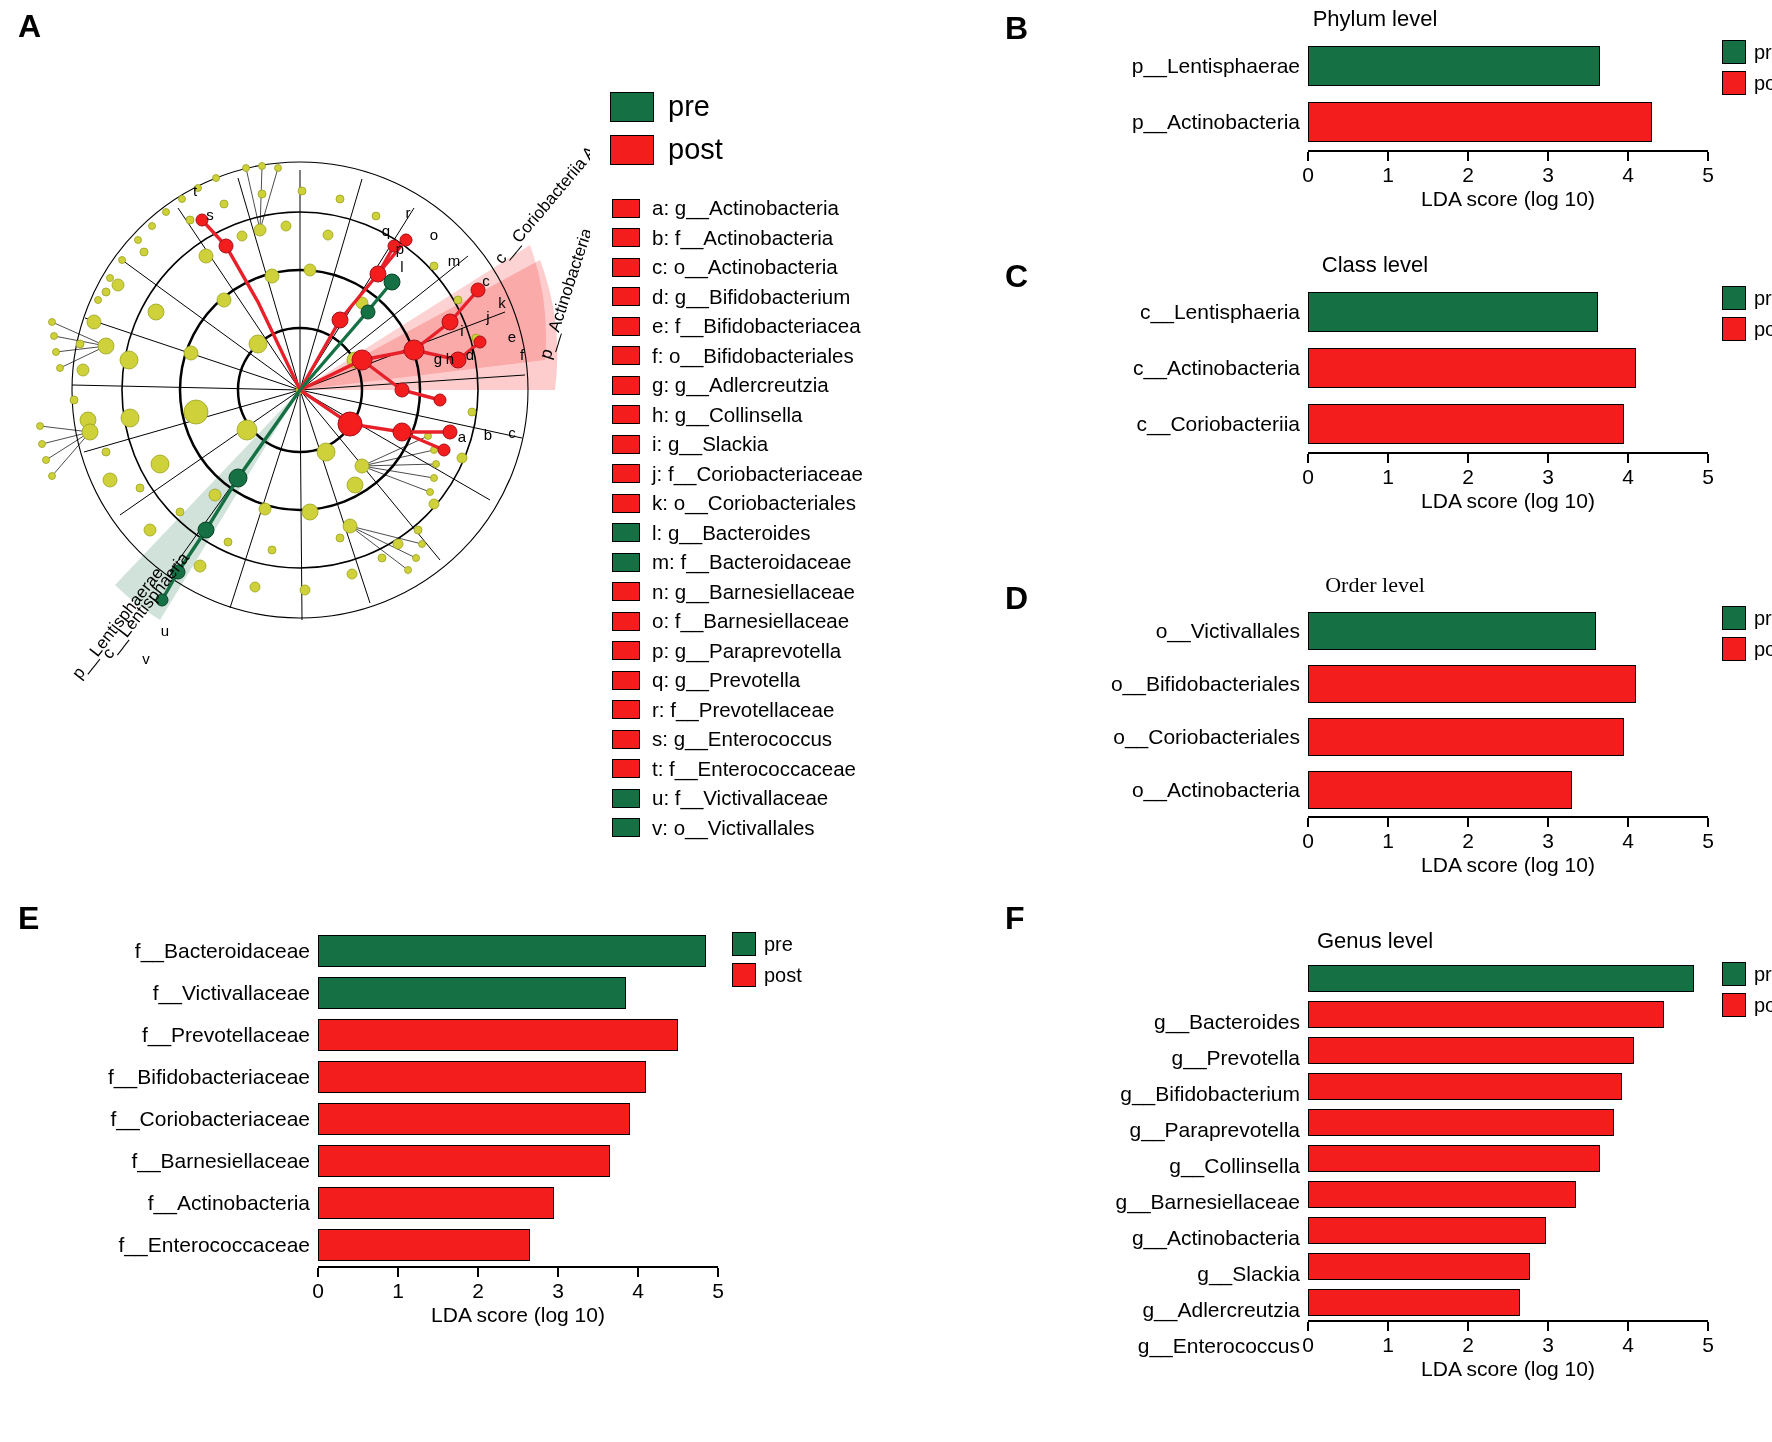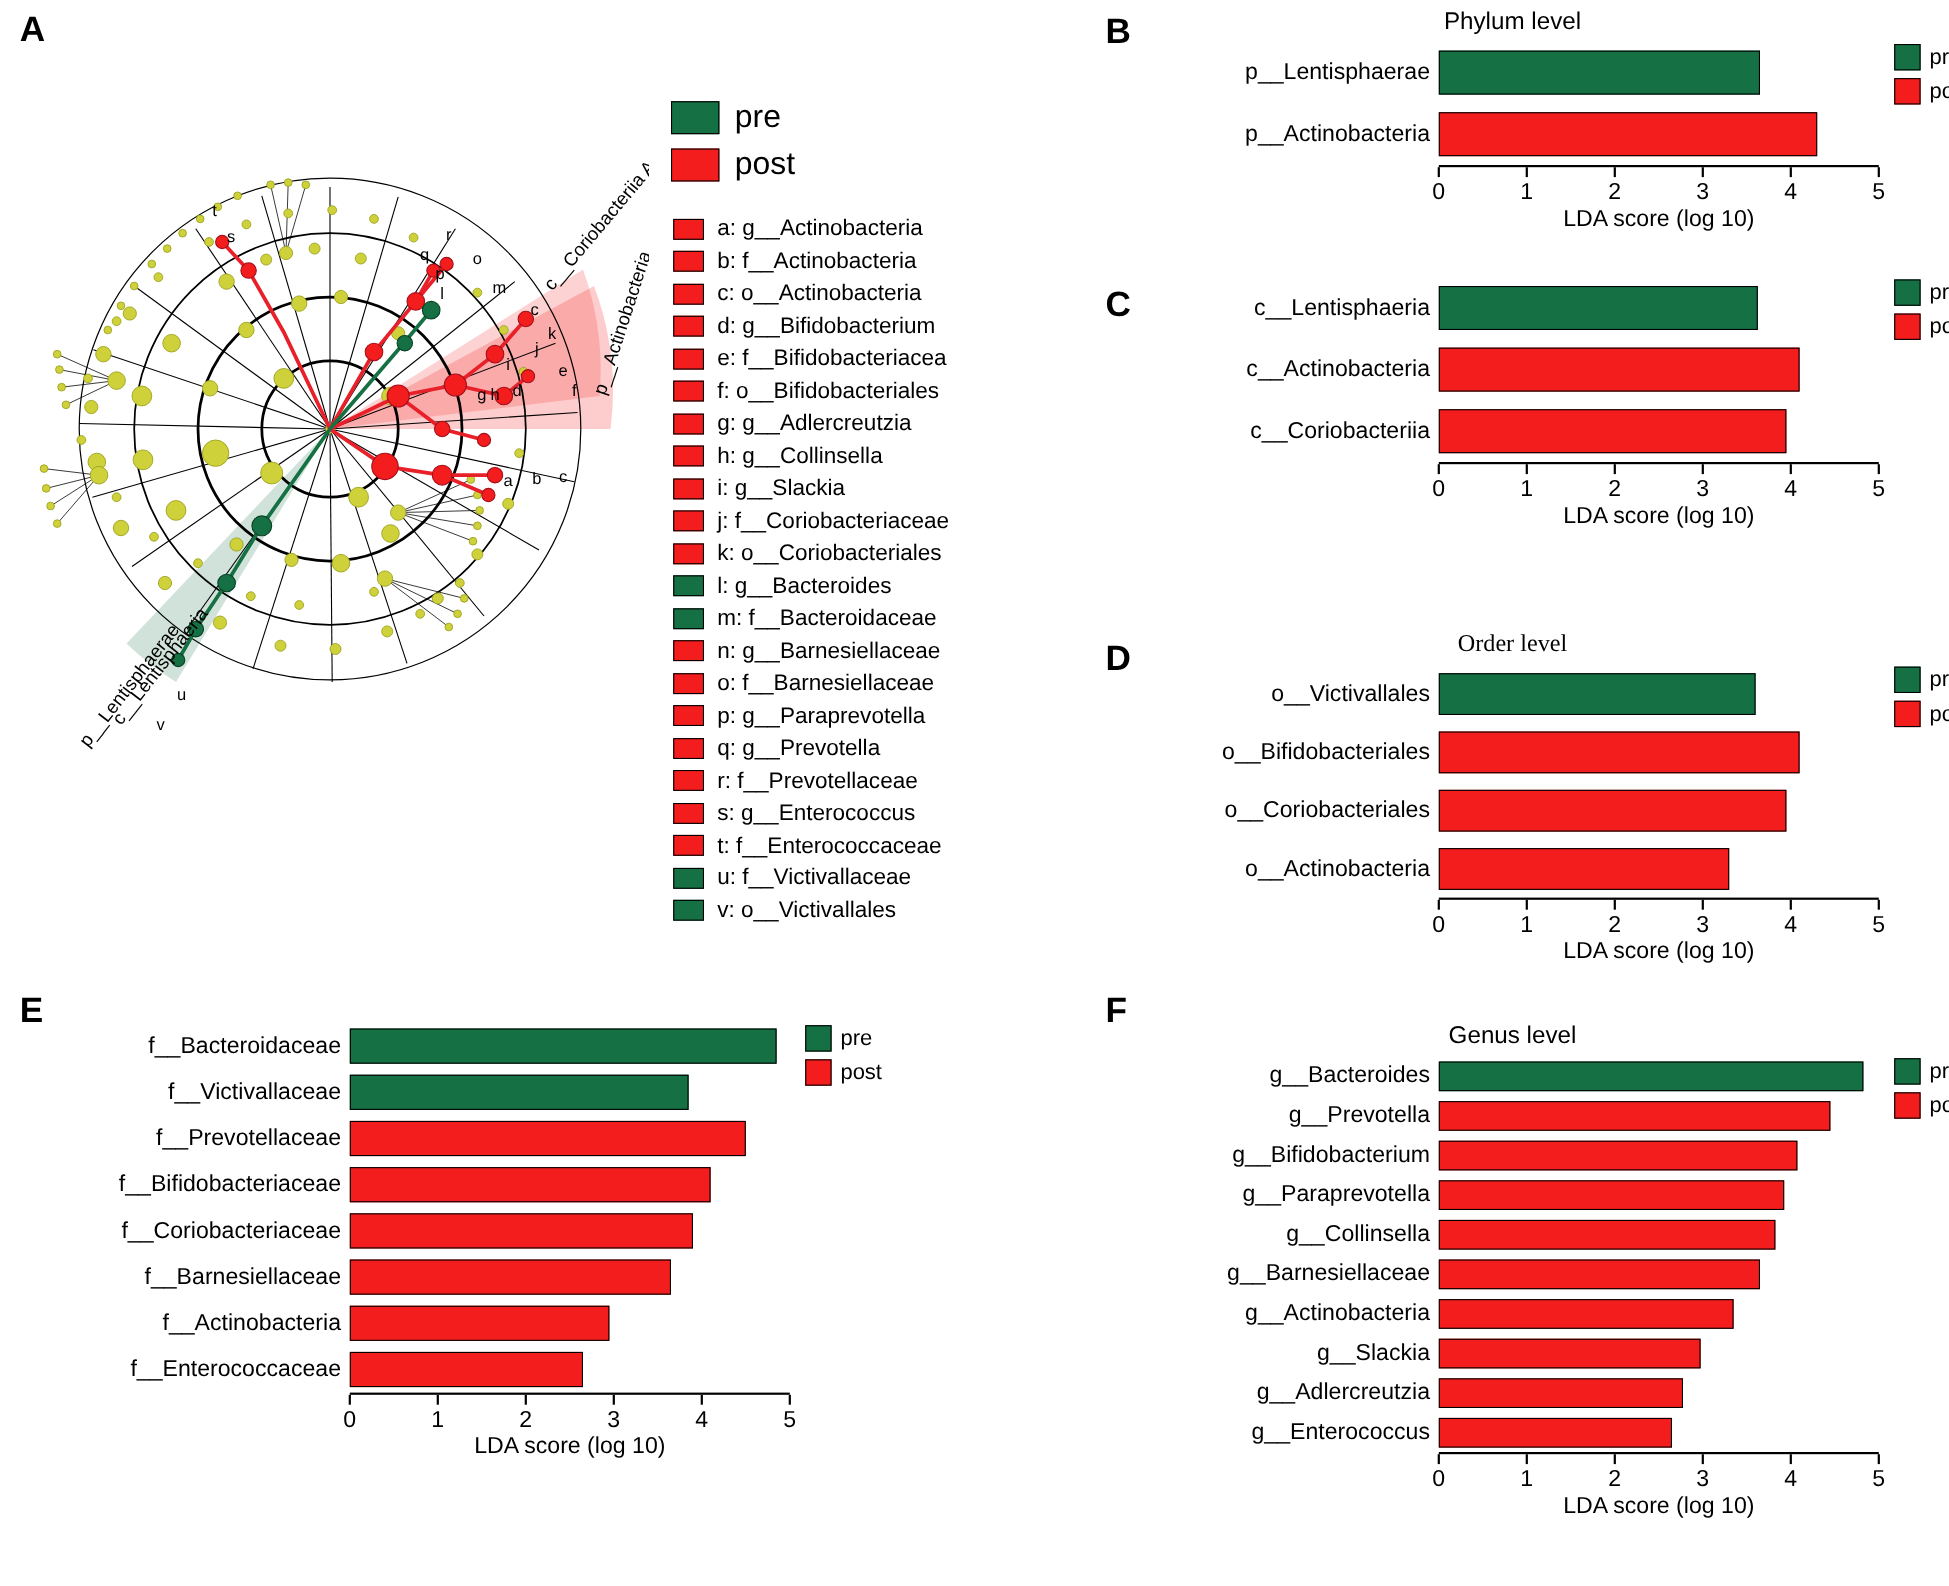--- a/index.html
+++ b/index.html
@@ -480,20 +480,21 @@
         <div class="item">
           <span class="swatch post"></span>
           <span>post</span>
         </div>
       </div>
     </div>
   </div>
 
 <div class="panel-letter" style="left:1005px;top:258px;">C</div>
 <div class="chart" id="chart-class" style="left:1050px;top:252px;">
+    <div class="chart-title" style="width: 650px;">Class level</div>
     <div class="plot-wrap">
       <div class="labels-col" style="width: 250px;">
         <div class="lbl" style="height: 56px;">c__Lentisphaeria</div>
         <div class="lbl" style="height: 56px;">c__Actinobacteria</div>
         <div class="lbl" style="height: 56px;">c__Coriobacteriia</div>
       </div>
       <div class="bars-col" style="width: 400px;">
         <div class="bar-row" style="height: 56px;">
           <div class="bar pre" style="width: 289.6px; height: 40px;"></div>
         </div>
@@ -648,21 +649,21 @@
           <span>post</span>
         </div>
       </div>
     </div>
   </div>
 
 <div class="panel-letter" style="left:1005px;top:900px;">F</div>
 <div class="chart" id="chart-genus" style="left:1050px;top:928px;">
     <div class="chart-title" style="width: 650px;">Genus level</div>
     <div class="plot-wrap">
-      <div class="labels-col" style="width: 250px;">
+      <div class="labels-col" style="width: 250px; margin-top: 44px;">
         <div class="lbl" style="height: 36px;">g__Bacteroides</div>
         <div class="lbl" style="height: 36px;">g__Prevotella</div>
         <div class="lbl" style="height: 36px;">g__Bifidobacterium</div>
         <div class="lbl" style="height: 36px;">g__Paraprevotella</div>
         <div class="lbl" style="height: 36px;">g__Collinsella</div>
         <div class="lbl" style="height: 36px;">g__Barnesiellaceae</div>
         <div class="lbl" style="height: 36px;">g__Actinobacteria</div>
         <div class="lbl" style="height: 36px;">g__Slackia</div>
         <div class="lbl" style="height: 36px;">g__Adlercreutzia</div>
         <div class="lbl" style="height: 36px;">g__Enterococcus</div>

